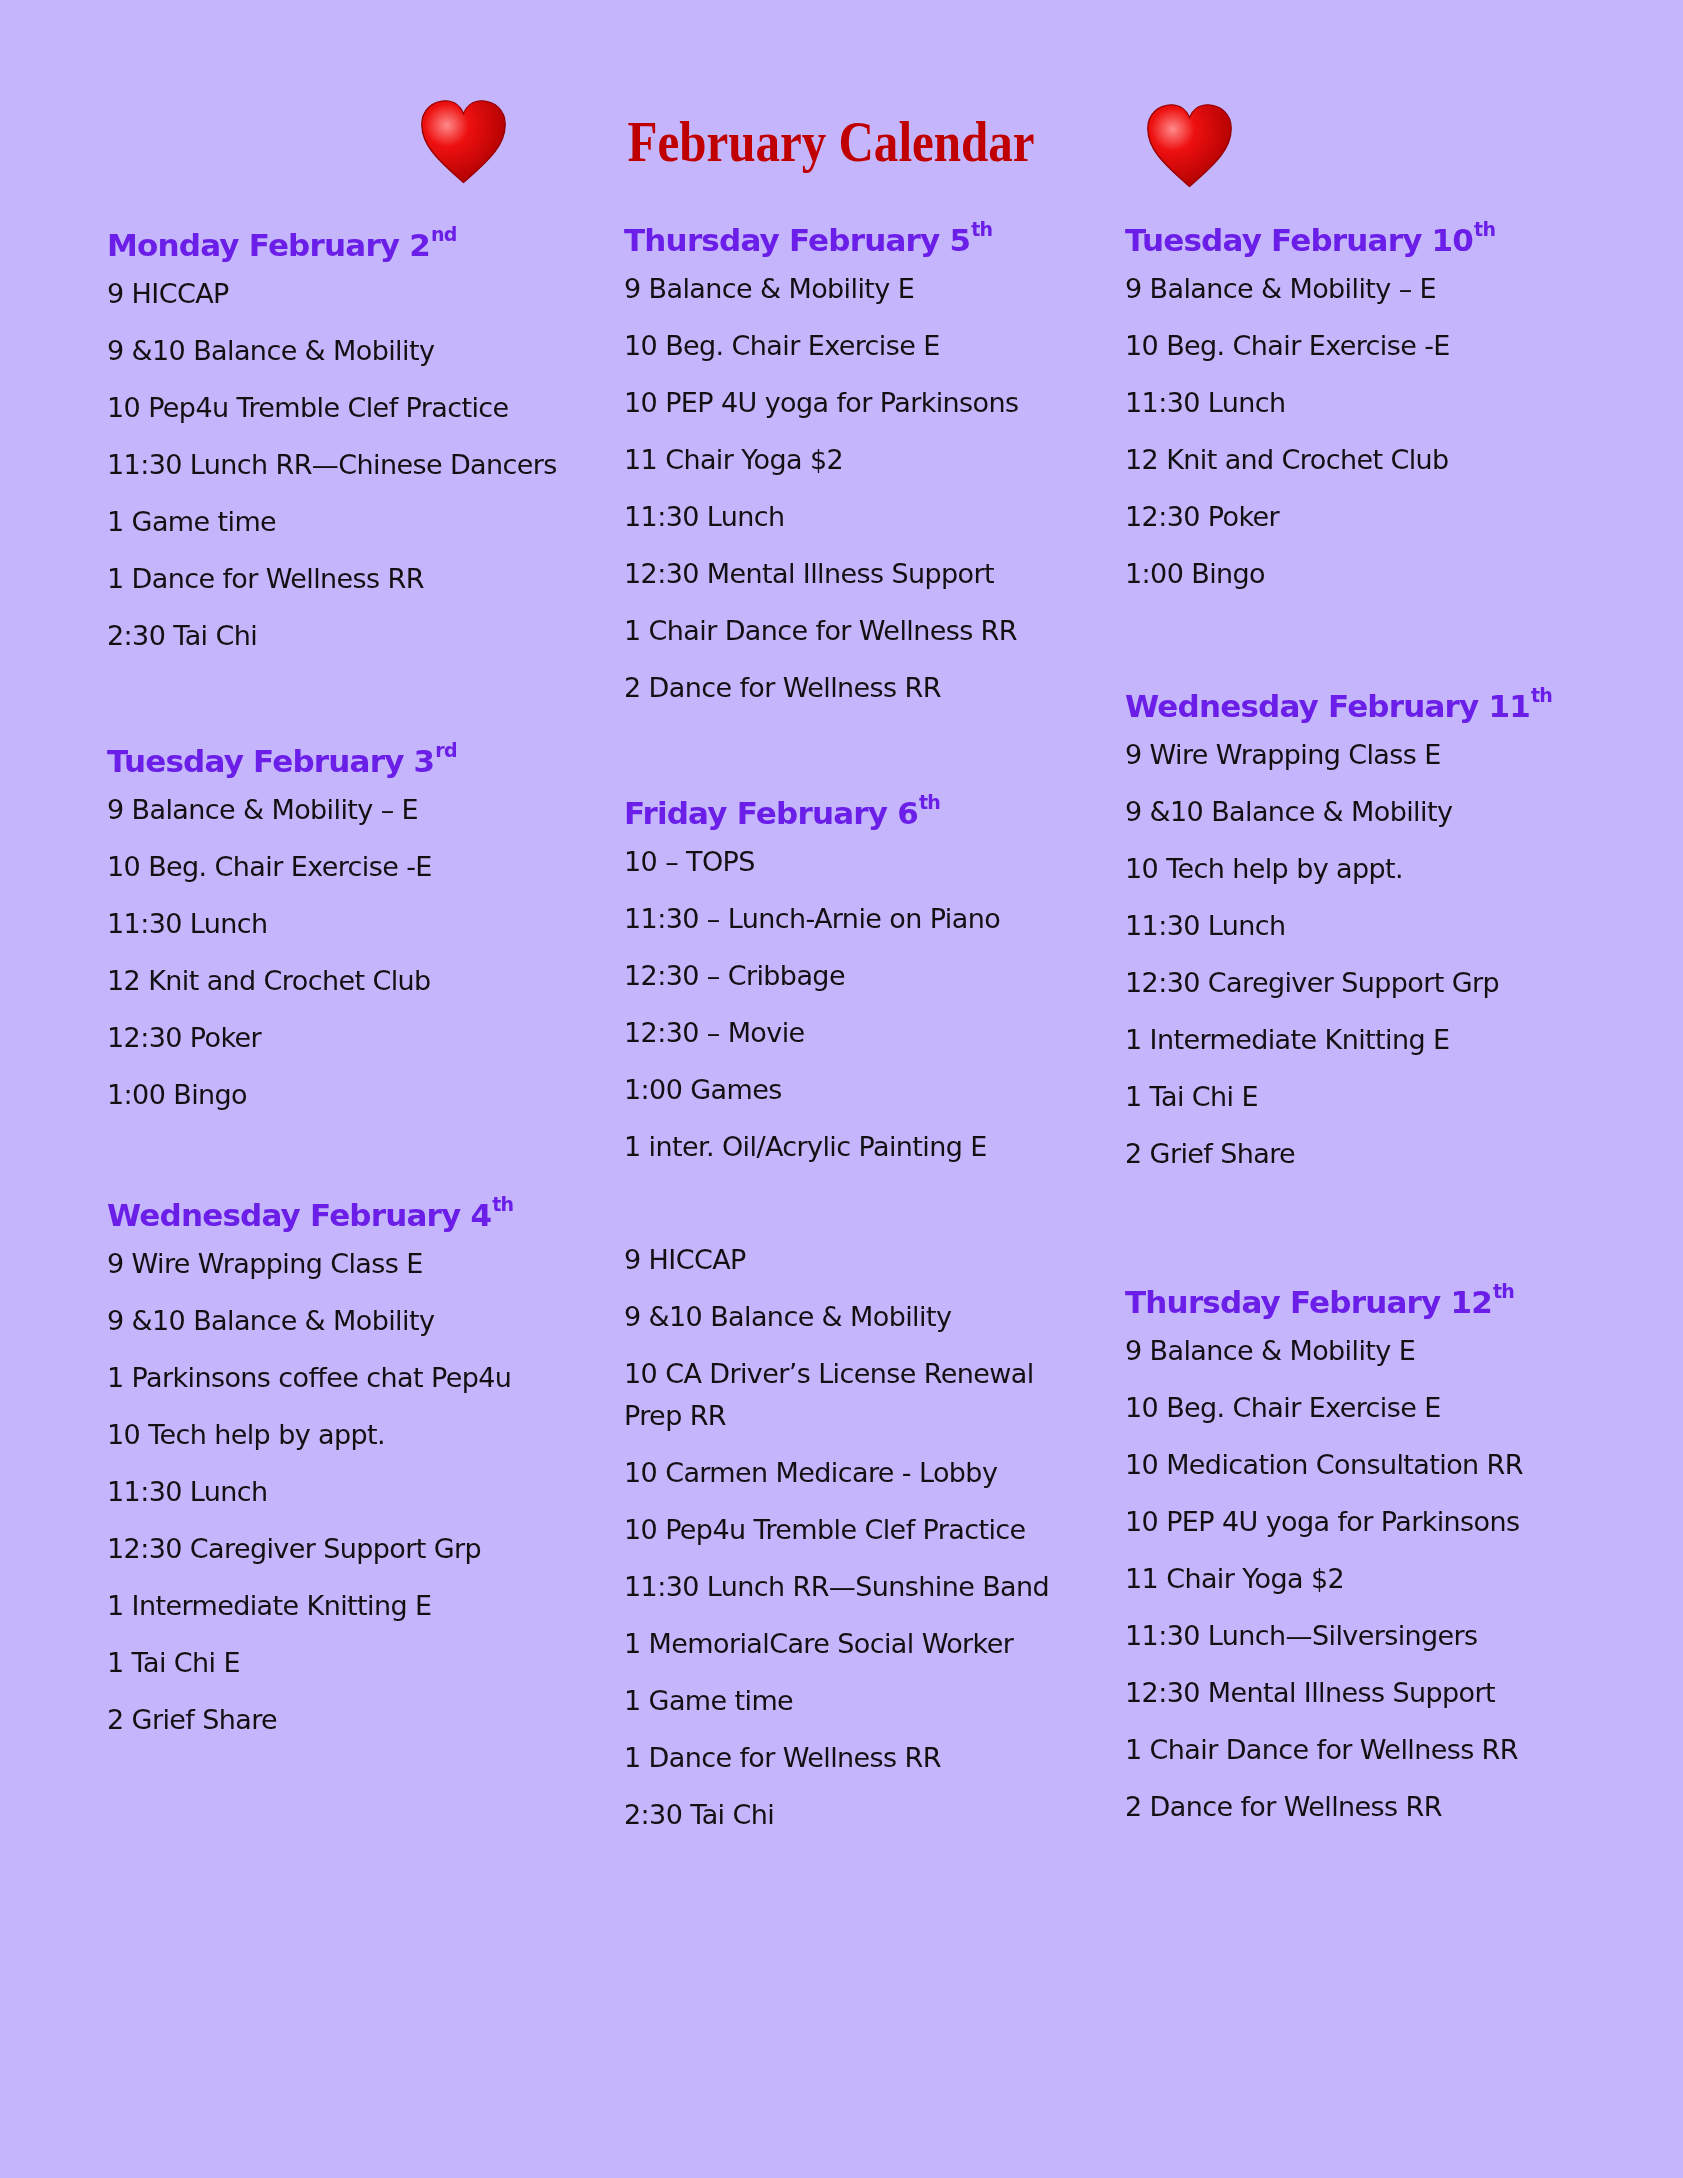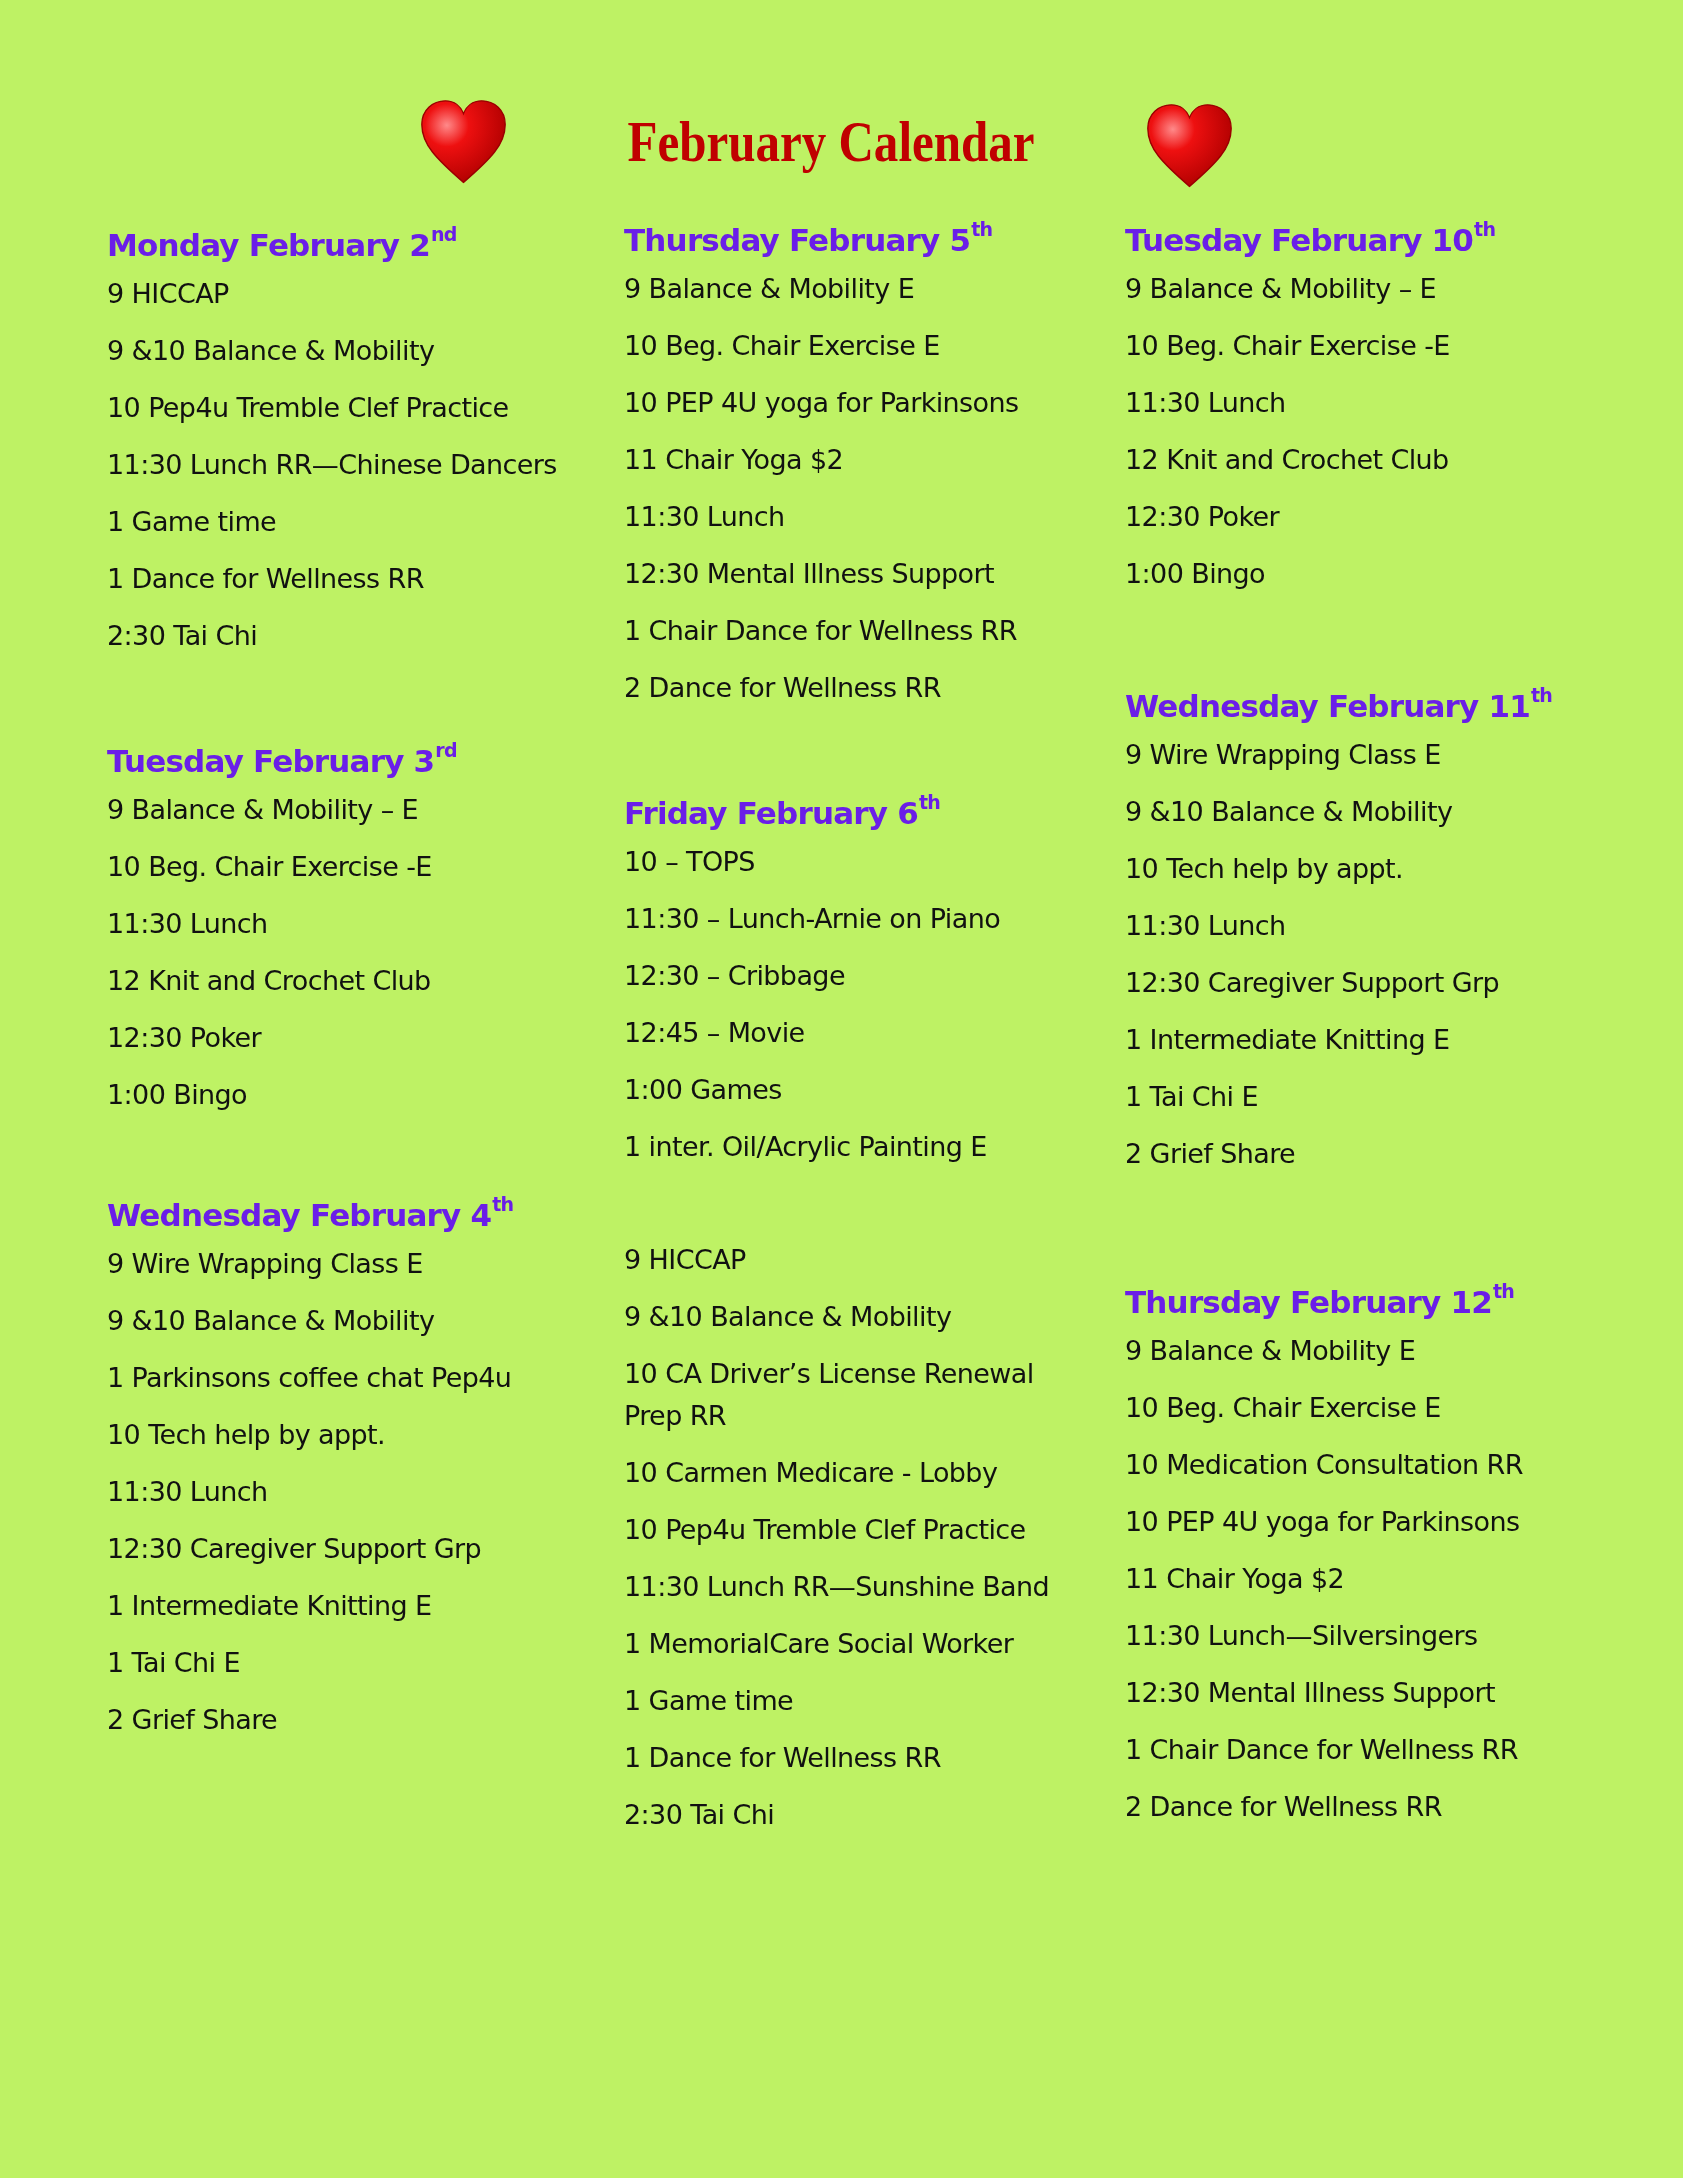--- a/index.html
+++ b/index.html
@@ -1,17 +1,17 @@
 <!DOCTYPE html>
 <html><head>
 <meta charset="utf-8">
 <style>
   html, body { margin: 0; padding: 0; background: #ffffff; }
   body { width: 1683px; height: 2178px; position: relative; overflow: hidden; }
-  .page { position: absolute; left: 0; top: 0; width: 1683px; height: 2178px; background: #bef264; }
+  .page { position: absolute; left: 0; top: 0; width: 1683px; height: 2178px; background: #c4b5fd; }
   .title {
     position: absolute; left: 554px; top: 107px; width: 554px; text-align: center;
     font-family: "Liberation Serif", "DejaVu Serif", serif; font-weight: bold;
     font-size: 57px; line-height: 69px; color: #c00000;
     transform: scaleX(0.86); transform-origin: center; letter-spacing: 0px;
   }
   .heart { position: absolute; width: 91px; height: 87px; }
   .heart svg { width: 100%; height: 100%; display: block; }
   .heart-left { left: 418px; top: 99px; }
   .heart-right { left: 1144px; top: 103px; }
@@ -117,21 +117,21 @@
       <li class="item">2 Dance for Wellness RR</li>
     </ul>
   </section>
 
   <section class="section" style="left:624px; top:785px;">
     <div class="day-heading"><span>Friday February 6</span><sup>th</sup></div>
     <ul class="items">
       <li class="item">10 – TOPS</li>
       <li class="item">11:30 – Lunch-Arnie on Piano</li>
       <li class="item">12:30 – Cribbage</li>
-      <li class="item">12:45 – Movie</li>
+      <li class="item">12:30 – Movie</li>
       <li class="item">1:00 Games</li>
       <li class="item">1 inter. Oil/Acrylic Painting E</li>
     </ul>
   </section>
 
   <section class="section" style="left:624px; top:1239px;">
     <ul class="items">
       <li class="item">9 HICCAP</li>
       <li class="item">9 &amp;10 Balance &amp; Mobility</li>
       <li class="item wrap">10 CA Driver’s License Renewal Prep RR</li>

